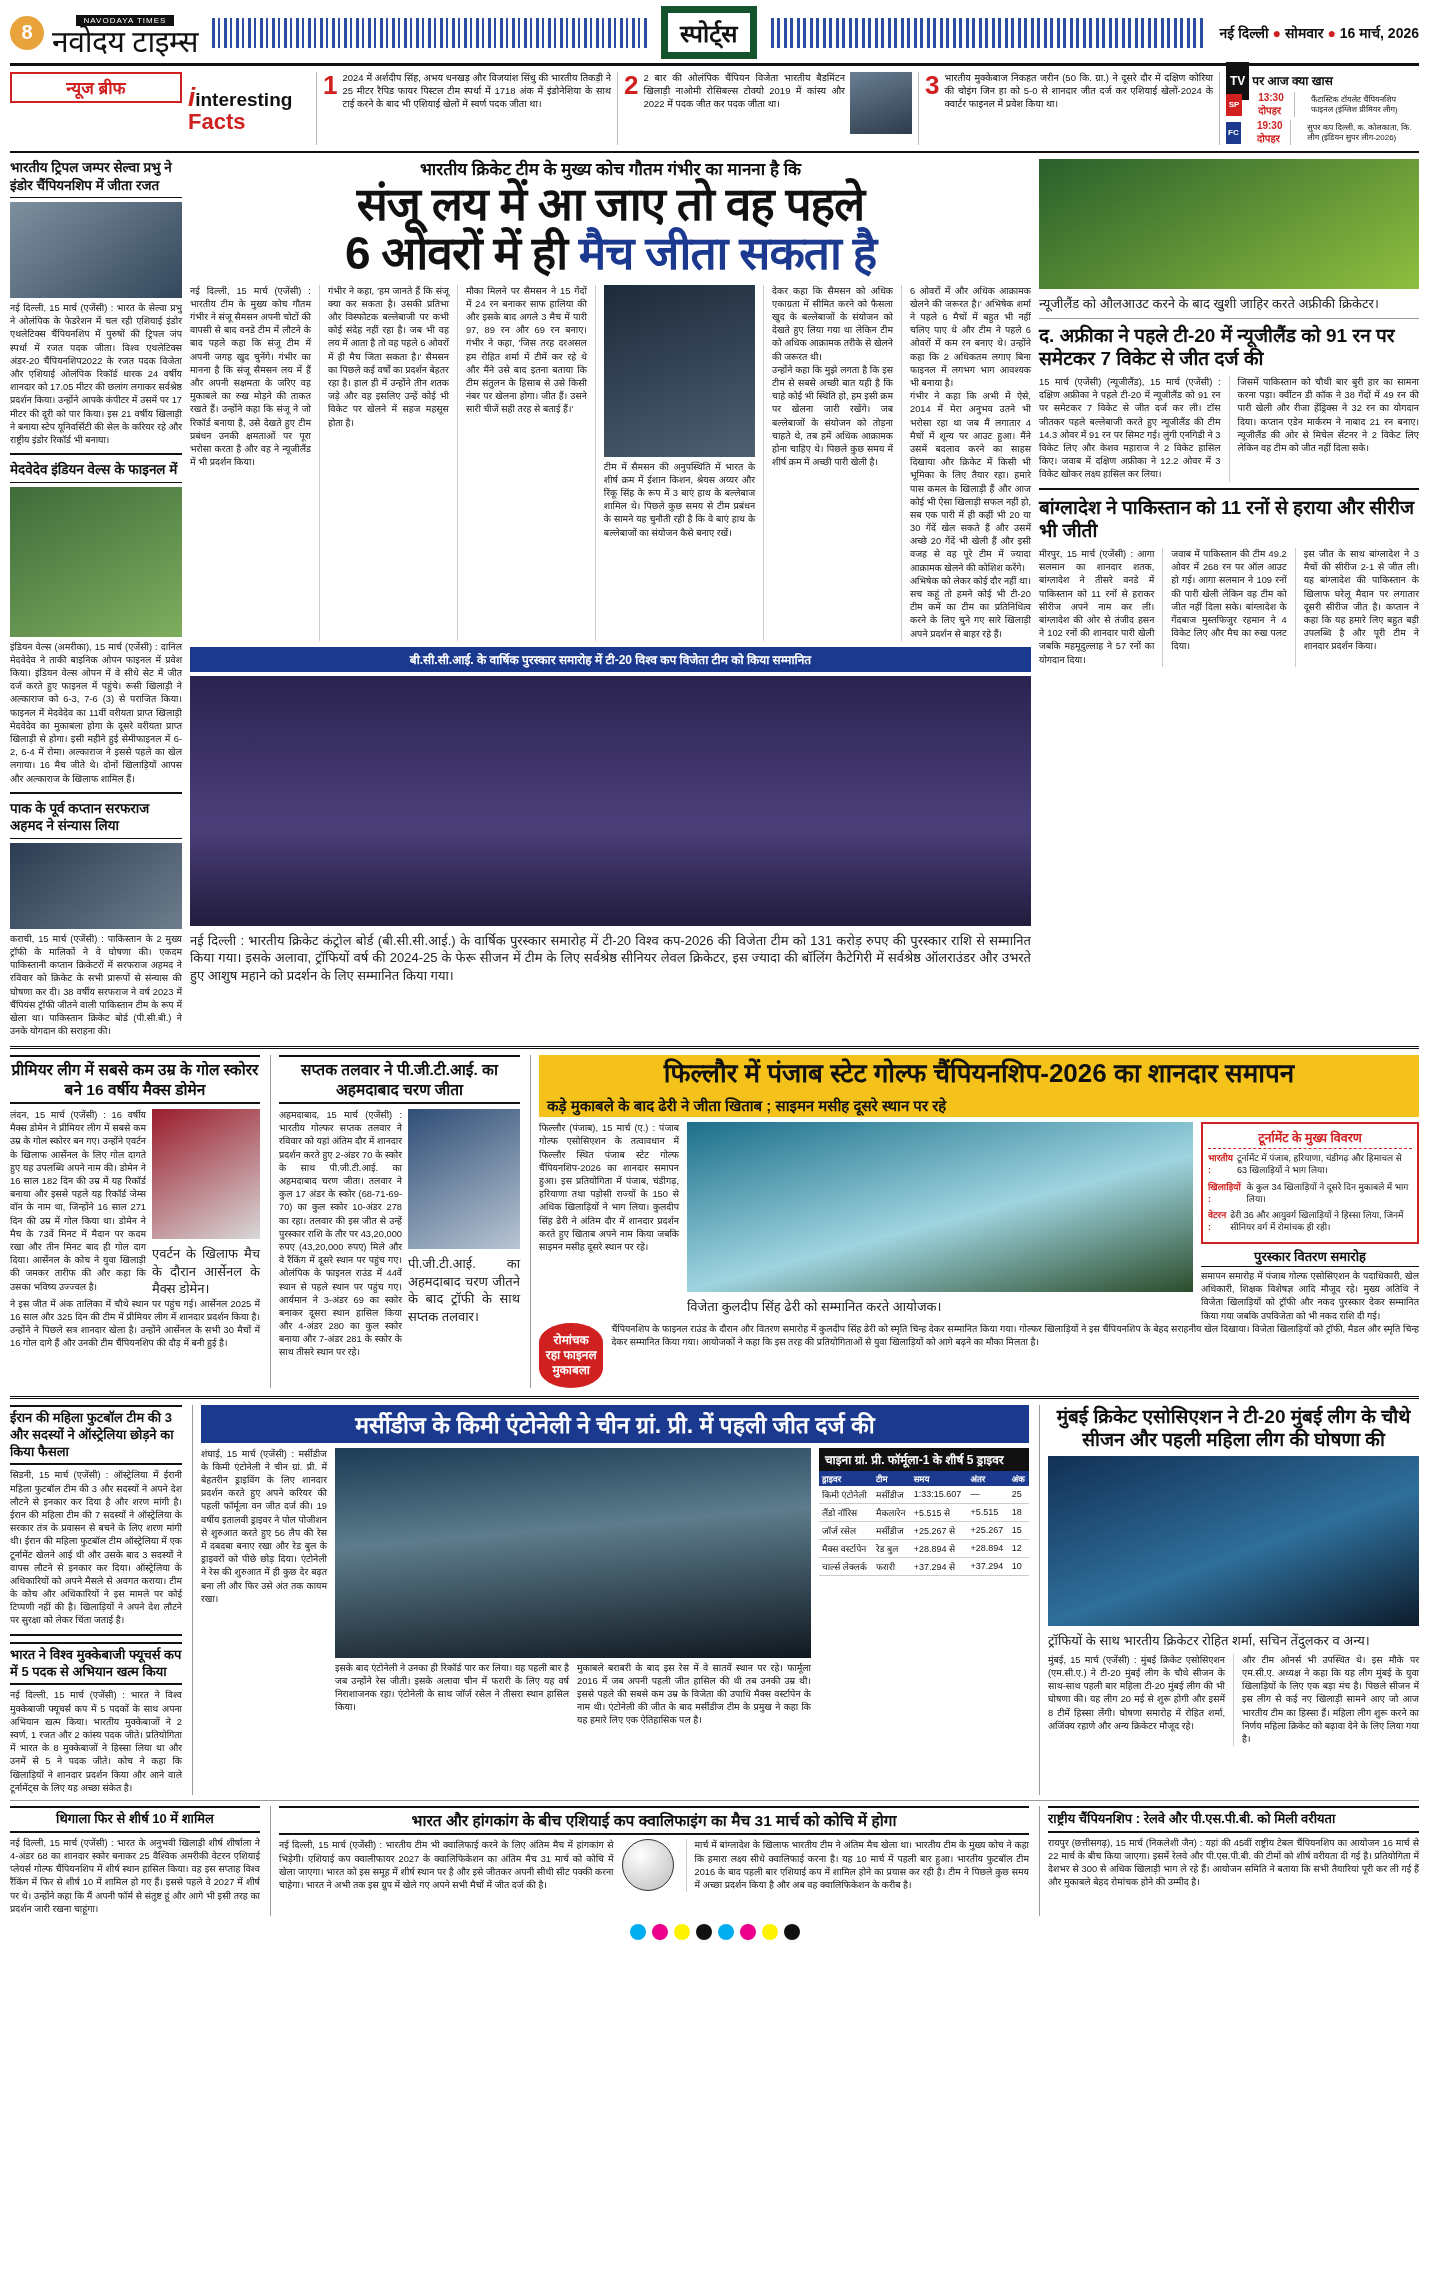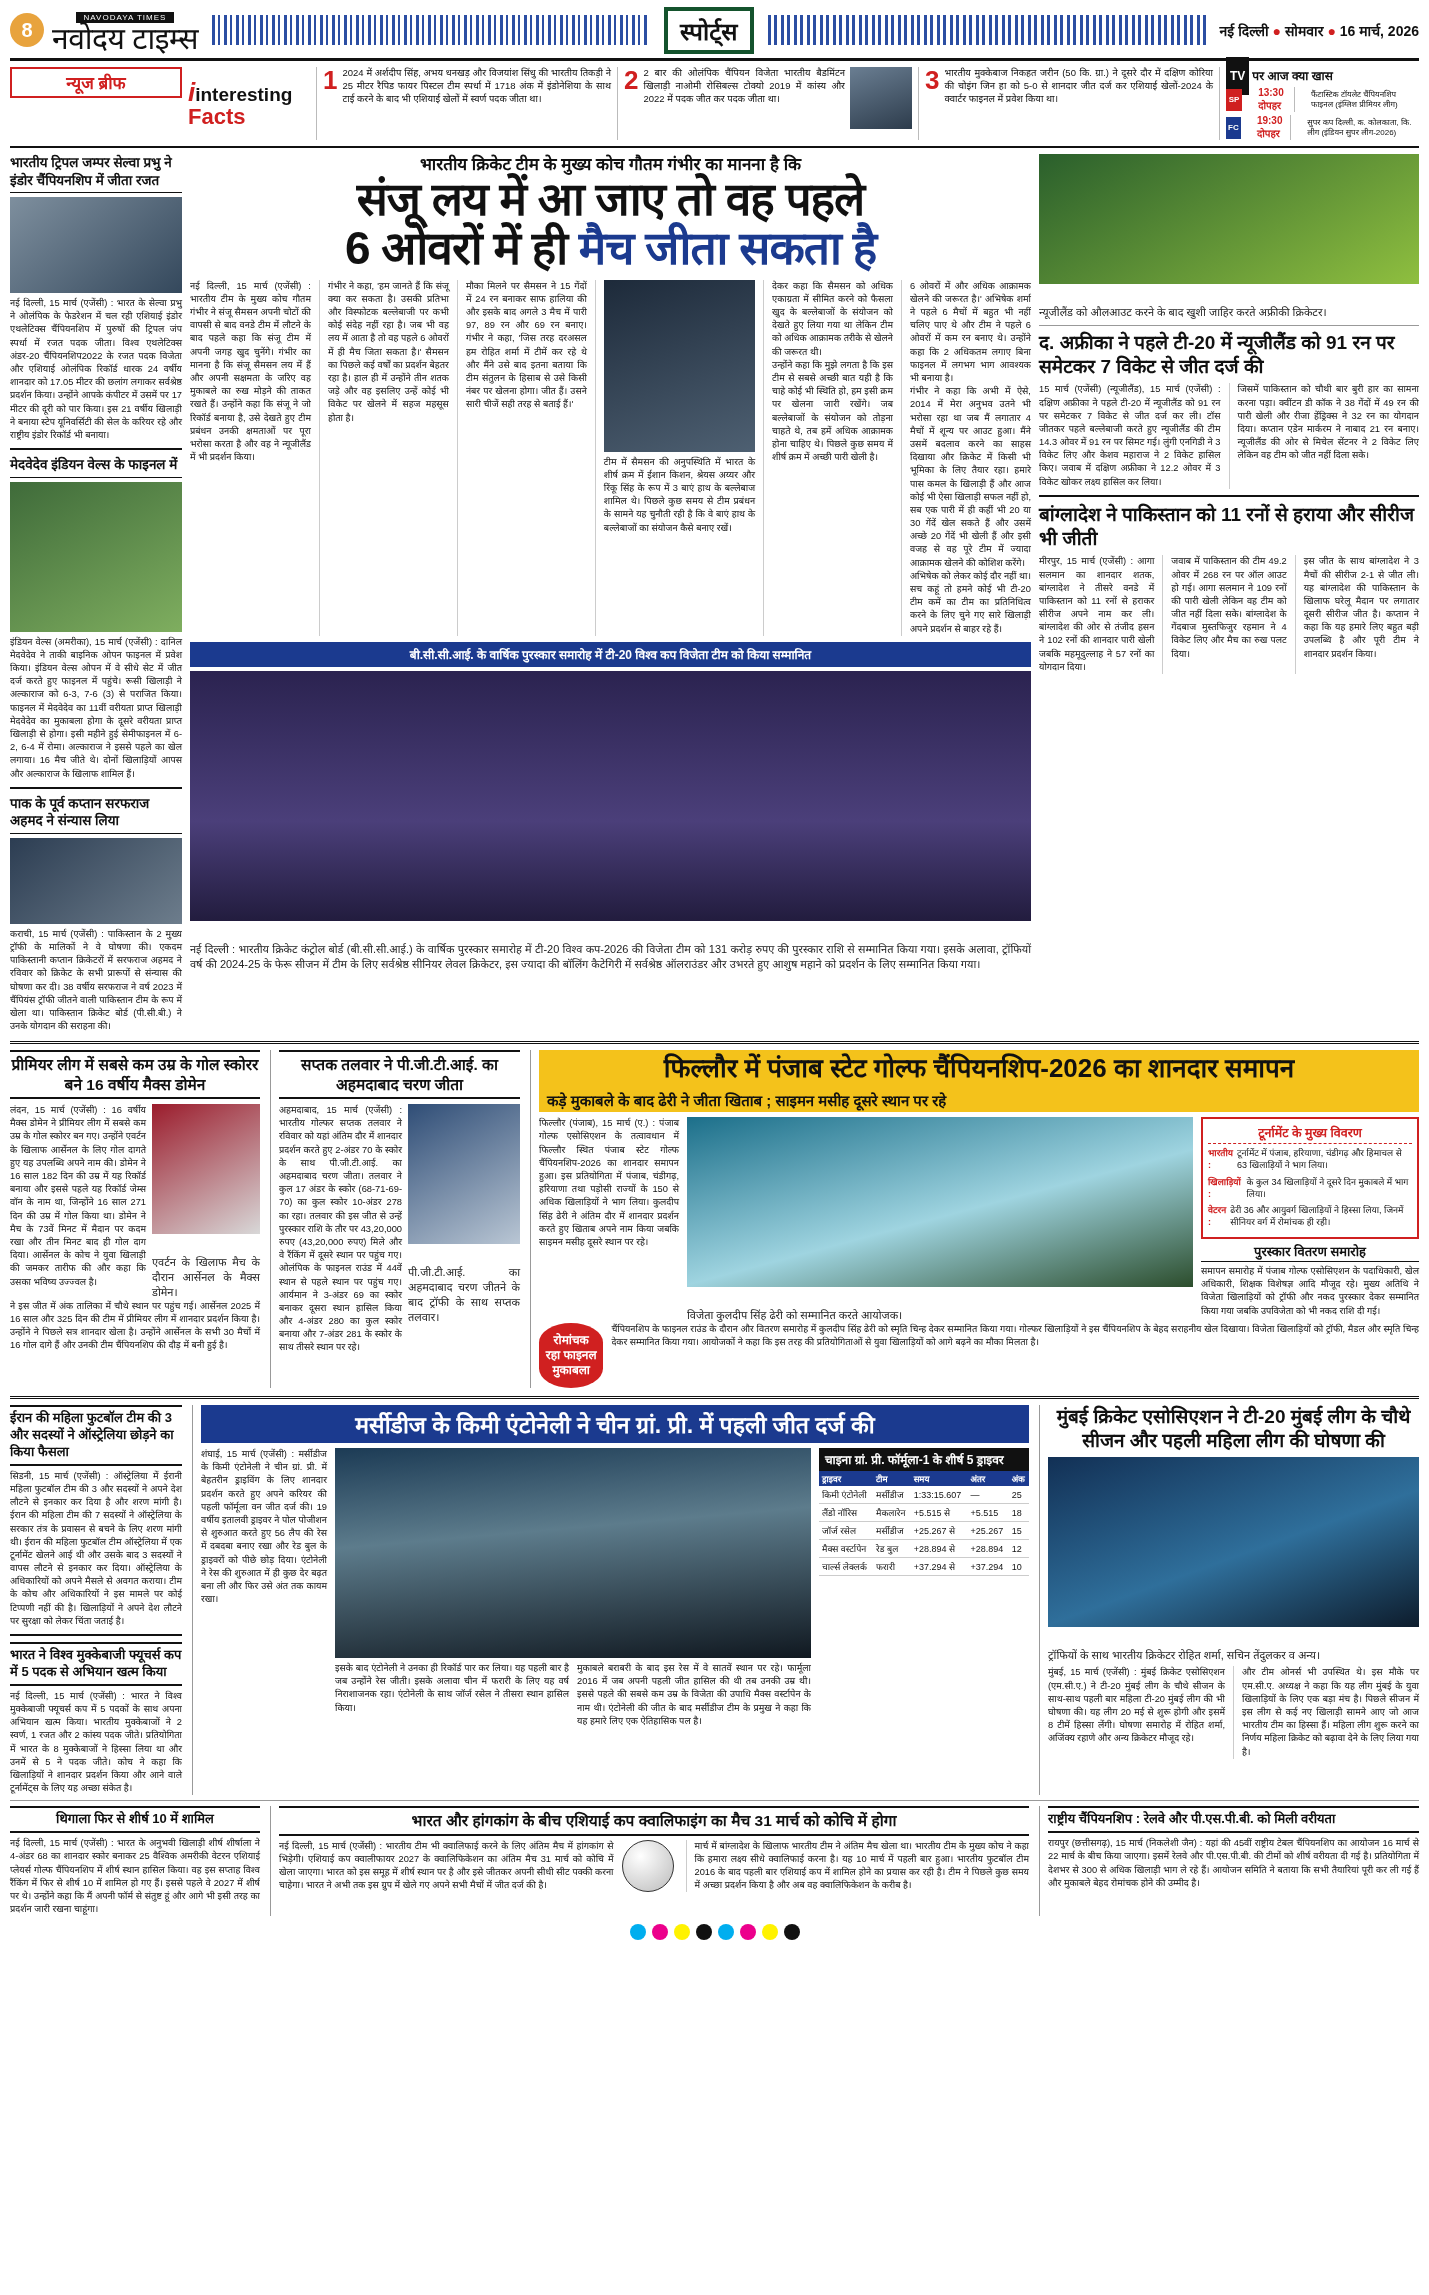--- a/index.html
+++ b/index.html
@@ -19,21 +19,21 @@
     display:flex;align-items:center;justify-content:center;font-weight:bold;font-size:20px;
     flex:0 0 auto;
   }
   .logo-wrap { flex:0 0 auto; text-align:center; }
   .logo-eng { font-size:8px; letter-spacing:1px; background:#111; color:#fff; padding:1px 8px; display:inline-block; }
   .logo-hin { font-size:30px; font-weight:normal; line-height:1; letter-spacing:-0.5px; }
   .barcode { flex:1 1 auto; height:30px; margin:0 6px;
     background:repeating-linear-gradient(90deg,#2b4ea2 0 3px,#fff 3px 6px,#2b4ea2 6px 8px,#fff 8px 12px);
   }
   .section-tag {
-    flex:0 0 auto; border:4px solid #14532d; padding:3px 12px; font-size:24px; font-weight:bold;
+    flex:0 0 auto; border:7px solid #14532d; padding:3px 12px; font-size:24px; font-weight:bold;
     background:#fff;
   }
   .barcode2 { flex:1 1 auto; height:30px; margin:0 6px;
     background:repeating-linear-gradient(90deg,#2b4ea2 0 3px,#fff 3px 6px,#2b4ea2 6px 9px,#fff 9px 13px);
   }
   .dateline { flex:0 0 auto; font-size:14px; font-weight:bold; white-space:nowrap; }
   .dateline .dot { color:#d02020; }
 
   
   .factstrip { display:flex; gap:6px; align-items:stretch; border-bottom:2px solid #111; padding:6px 0 6px 0; }
@@ -51,21 +51,21 @@
   .tv-head { font-size:12px; font-weight:bold; }
   .tv-head .tv { background:#111; color:#fff; padding:12px 4px; margin-right:3px; }
   .tv-row { display:flex; align-items:center; gap:16px; margin-top:3px; }
   .tv-badge { width:26px;height:22px;background:#d02020;color:#fff;font-size:8px;display:flex;align-items:center;justify-content:center;font-weight:bold; }
   .tv-badge.blue { background:#1b3a8f; }
   .tv-time { font-size:10px; font-weight:bold; color:#d02020; border-right:1px solid #bbb; padding-right:4px;}
   .tv-desc { font-size:8px; line-height:1.25; }
 
   
   .hl { font-size:9.3px; line-height:1.42; text-align:justify; }
-  .caption { font-size:11px; line-height:1.35; text-align:justify; color:#222; margin-top:21px; }
+  .caption { font-size:13px; line-height:1.35; text-align:justify; color:#222; margin-top:6px; }
   .photo { background:#d9dde2; position:relative; overflow:hidden; }
   .rule { border-top:2px solid #111; margin:6px 0; }
   .thin { border-top:1px solid #999; margin:5px 0; }
 
   
   .grid { display:flex; gap:8px; padding-top:6px; }
   .col-left { width:172px; flex:0 0 172px; }
   .col-mid { flex:1 1 auto; }
   .col-right { width:380px; flex:0 0 380px; }
 

